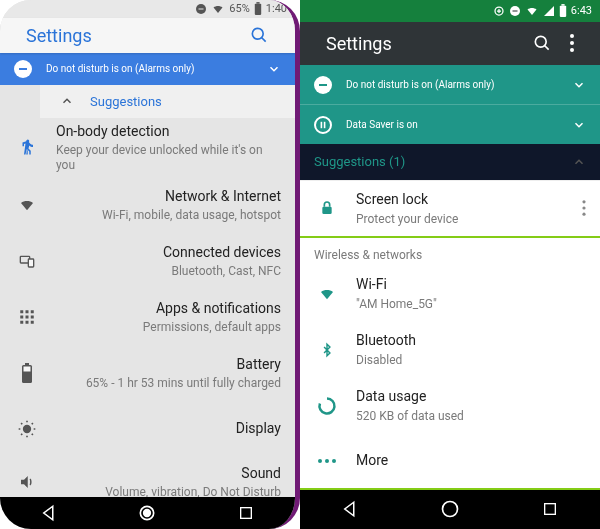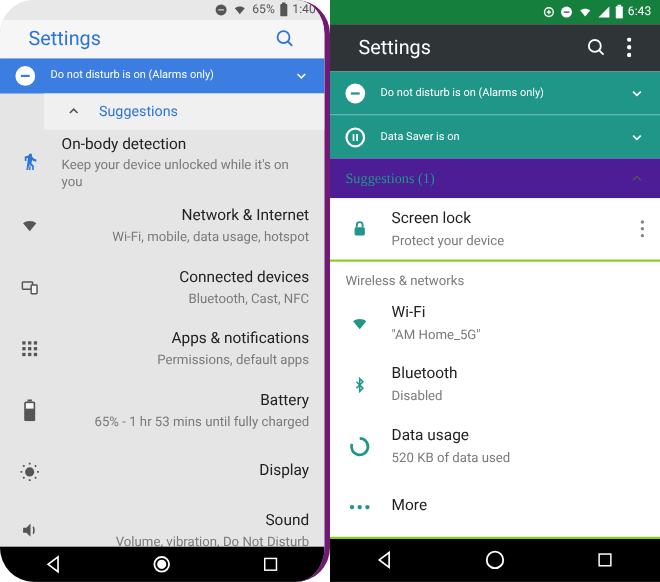--- a/index.html
+++ b/index.html
@@ -33,21 +33,21 @@
   .banner .circle { width: 18px; height: 18px; border-radius: 50%; background: #fff; display: inline-flex; align-items: center; justify-content: center; margin-right: 14px; flex-shrink: 0; }
   .banner.blue .circle { color: #3b7de0; }
   .banner.teal .circle { color: #1f9688; }
   .banner .circle.ring { background: transparent; border: 2px solid #fff; }
   .banner-text { flex: 1; }
   .banner .chev { flex-shrink: 0; }
 
   
   .sug-head { display: flex; align-items: center; height: 38px; padding: 6px 14px; font-size: 13px; }
   .sug-head.light { background: #f0f0f0; color: #2b74d8; margin-left: 40px; }
-  .sug-head.right-h { background: #4c1d95; color: #1f9688; border-bottom: 1px solid #eee; font-family: Liberation Serif, serif; }
+  .sug-head.right-h { background: #0f172a; color: #1f9688; border-bottom: 1px solid #eee; }
   .sug-head .chev-slot { width: 26px; display: inline-flex; justify-content: center; margin-right: 10px; }
   .sug-head.right-h { justify-content: space-between; }
 
   
   .item { display: flex; align-items: center; padding: 10px 14px; min-height: 56px; background: #fff; }
   .pane.left .item { background: transparent; }
   .item.card-like { background: #eceaea; }
   .pane.left .item + .item { padding-top: 10px; text-align: right; }
   .item-icon { width: 26px; display: flex; justify-content: center; color: #6e6e6e; margin-right: 16px; flex-shrink: 0; }
   .item-icon.teal { color: #1f9688; }

